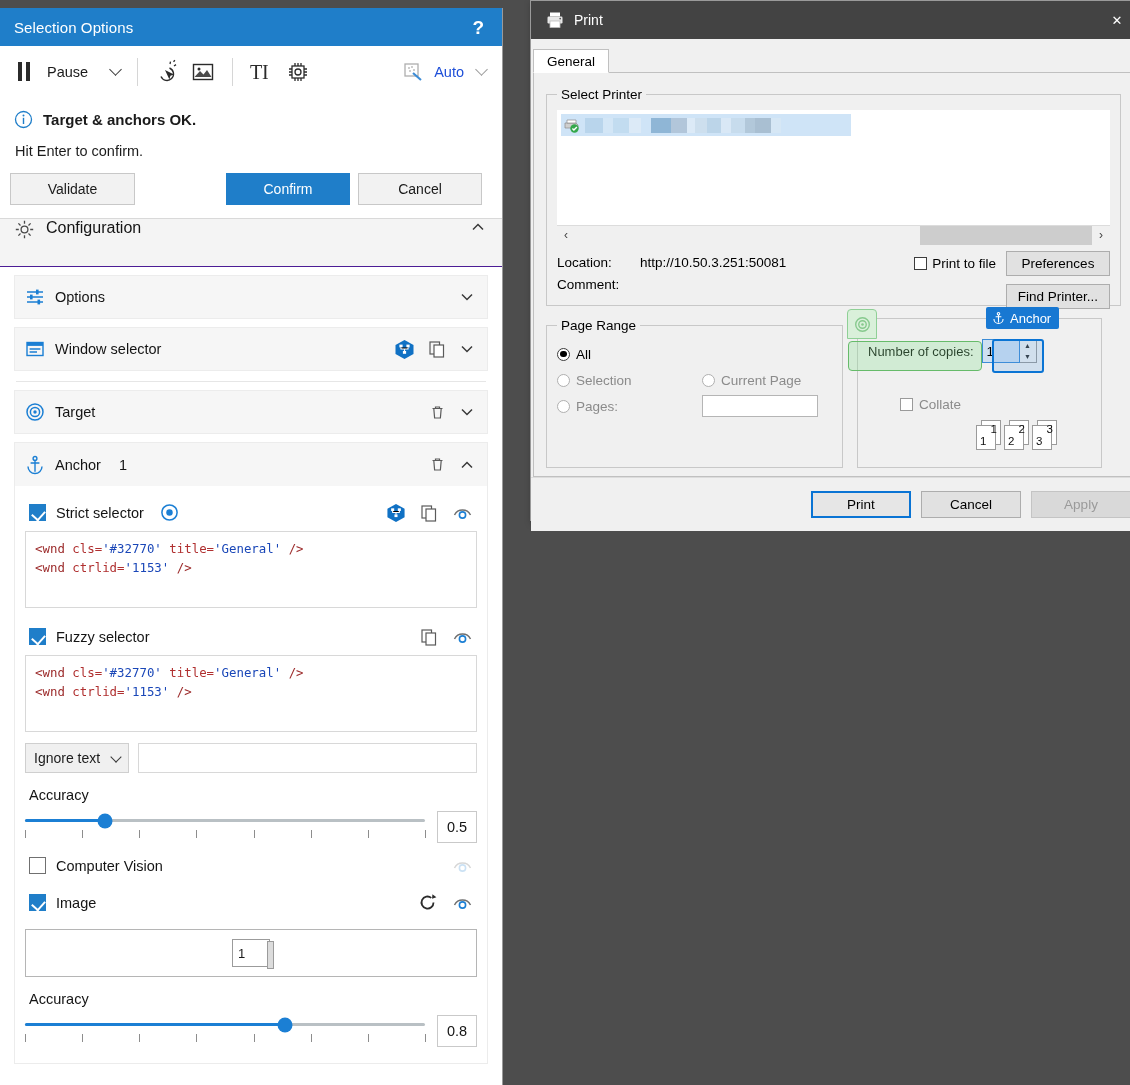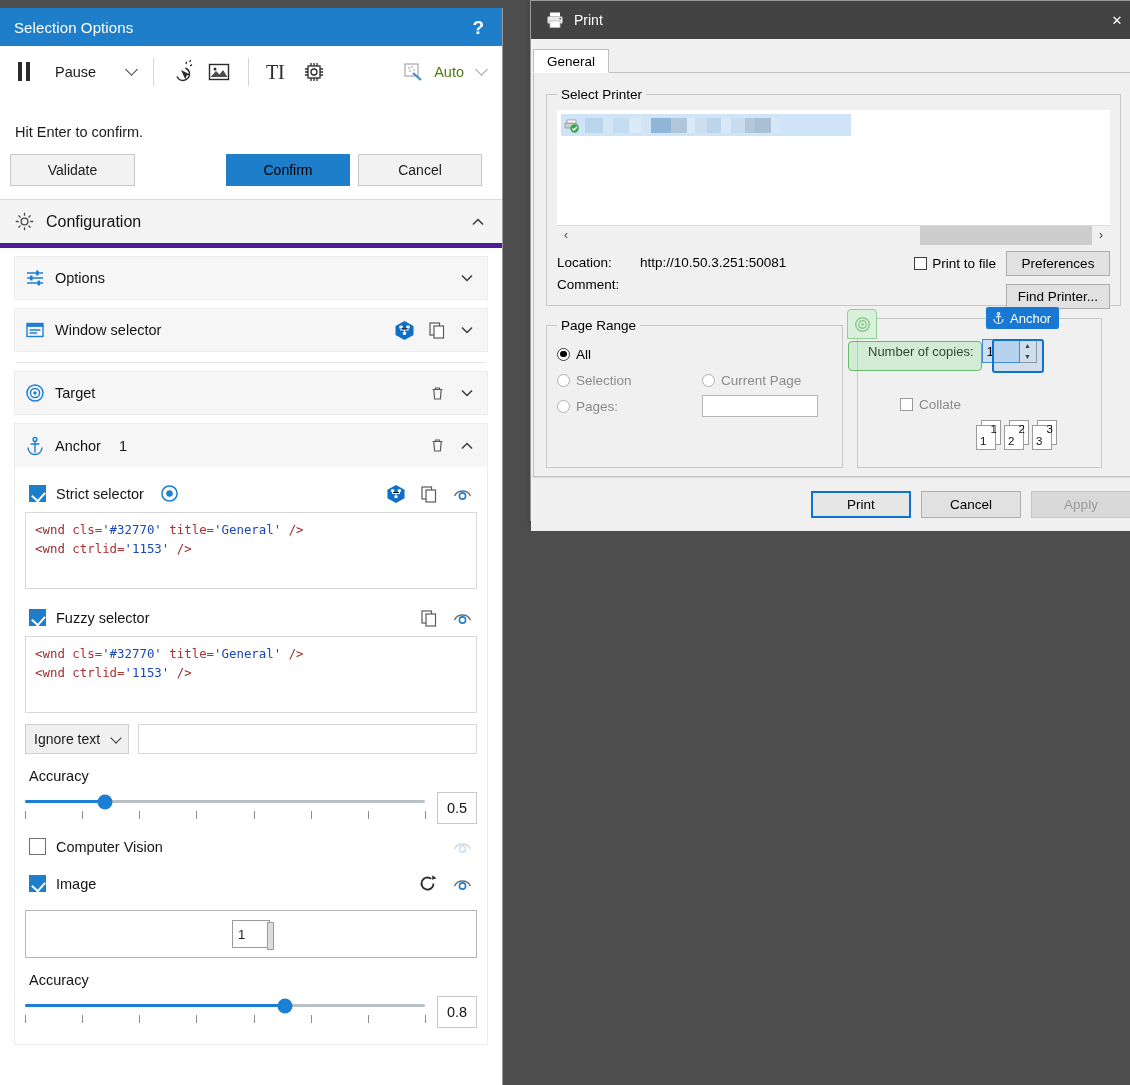--- a/index.html
+++ b/index.html
@@ -29,61 +29,61 @@
   #sel-title { font-size: 15px; letter-spacing: .1px; }
   #sel-help {
     margin-left: auto; font-size: 19px; font-weight: bold;
     cursor: pointer; line-height: 1; padding: 0 4px;
   }
   #sel-toolbar {
     height: 52px; flex: 0 0 auto; display: flex; align-items: center;
     padding: 0 12px; background: #fff; border-bottom: 1px solid #fff;
   }
   .tb-item { display: flex; align-items: center; cursor: pointer; height: 34px; }
-  .tb-pause { padding: 0 6px; gap: 25px; }
+  .tb-pause { padding: 0 6px; gap: 17px; }
   .pause-glyph { display: inline-flex; gap: 4px; }
   .pause-glyph i { display: block; width: 4px; height: 19px; background: #2b2b2b; }
   .tb-label { font-size: 14.5px; color: #1b1b1b; }
   .chev {
     width: 9px; height: 9px; border-right: 1.6px solid #3a3a3a;
     border-bottom: 1.6px solid #3a3a3a; transform: rotate(45deg);
     margin-left: 6px; margin-top: -4px;
   }
   .tb-sep { width: 1px; height: 28px; background: #d6d6d6; margin: 0 11px; }
   .tb-icon { width: 36px; justify-content: center; }
   .tb-auto { margin-left: auto; gap: 7px; color: #9a9a9a; padding-right: 4px; }
-  .tb-auto .tb-label { color: #4d7c0f; }
+  .tb-auto .tb-label { color: #1d4ed8; }
 
   #sel-status { padding: 12px 14px 0 14px; flex: 0 0 auto; }
   .status-row { display: flex; align-items: center; gap: 10px; }
   .status-main { font-size: 15px; font-weight: bold; color: #1b1b1b; }
   .status-sub { font-size: 14.5px; color: #1b1b1b; margin: 14px 0 0 1px; }
 
   #sel-buttons {
     flex: 0 0 auto; height: 60px; display: flex; align-items: center;
     gap: 8px; padding: 0 10px;
     border-bottom: 1px solid #d9d9d9;
   }
   .btn {
     height: 32px; border: 1px solid #c8c8c8; background: #f2f2f2;
     font-size: 14px; color: #1b1b1b; cursor: pointer;
     display: flex; align-items: center; justify-content: center;
     font-family: "Liberation Sans", sans-serif;
   }
   #btn-validate { width: 125px; }
-  #btn-confirm { width: 124px; background: #1f7ec9; border-color: #1f7ec9; color: #000000; margin-left: 83px; }
+  #btn-confirm { width: 124px; background: #1f7ec9; border-color: #1f7ec9; color: #ffffff; margin-left: 83px; }
   #btn-cancel { width: 124px; }
 
   #sel-scroll { flex: 1 1 auto; overflow: hidden; position: relative; }
   #sel-scroll-inner { padding: 0; }
 
   .section-head {
-    height: 48px; display: flex; align-items: center; gap: 11px;
+    height: 48px; display: flex; align-items: flex-start; gap: 11px;
     padding: 0 16px 0 14px; background: #f4f4f4;
-    border-bottom: 5px solid #4c1d95;
+    border-bottom: 1px solid #4c1d95;
   }
   .section-head .sh-title { font-size: 16px; color: #141414; }
   .sh-caret { margin-left: auto; }
 
   .card {
     margin: 8px 14px 0 14px; height: 44px;
     background: #f6f6f6; border: 1px solid #ececec;
     display: flex; align-items: center; gap: 10px; padding: 0 12px 0 10px;
   }
   .card .c-label { font-size: 14.5px; color: #141414; }
@@ -338,20 +338,28 @@
             <circle cx="7" cy="10" r=".9"></circle>
           </g>
         <path d="M10 12 l8 7" stroke="#3c8cd6" stroke-width="2.1" fill="none"></path>
       </svg>
       <span class="tb-label">Auto</span>
       <span class="chev" style="border-color:#9a9a9a;"></span>
     </div>
   </div>
 
   <div id="sel-status">
+    <div class="status-row">
+      <svg width="19" height="19" viewBox="0 0 19 19">
+        <circle cx="9.5" cy="9.5" r="8" fill="none" stroke="#1f7ec9" stroke-width="1.3"></circle>
+        <circle cx="9.5" cy="5.6" r="1" fill="#1f7ec9"></circle>
+        <rect x="8.8" y="7.8" width="1.4" height="6.2" fill="#1f7ec9"></rect>
+      </svg>
+      <span class="status-main">Target &amp; anchors OK.</span>
+    </div>
     <div class="status-sub">Hit Enter to confirm.</div>
   </div>
 
   <div id="sel-buttons">
     <div class="btn" id="btn-validate">Validate</div>
     <div class="btn" id="btn-confirm">Confirm</div>
     <div class="btn" id="btn-cancel">Cancel</div>
   </div>
 
   <div id="sel-scroll">

